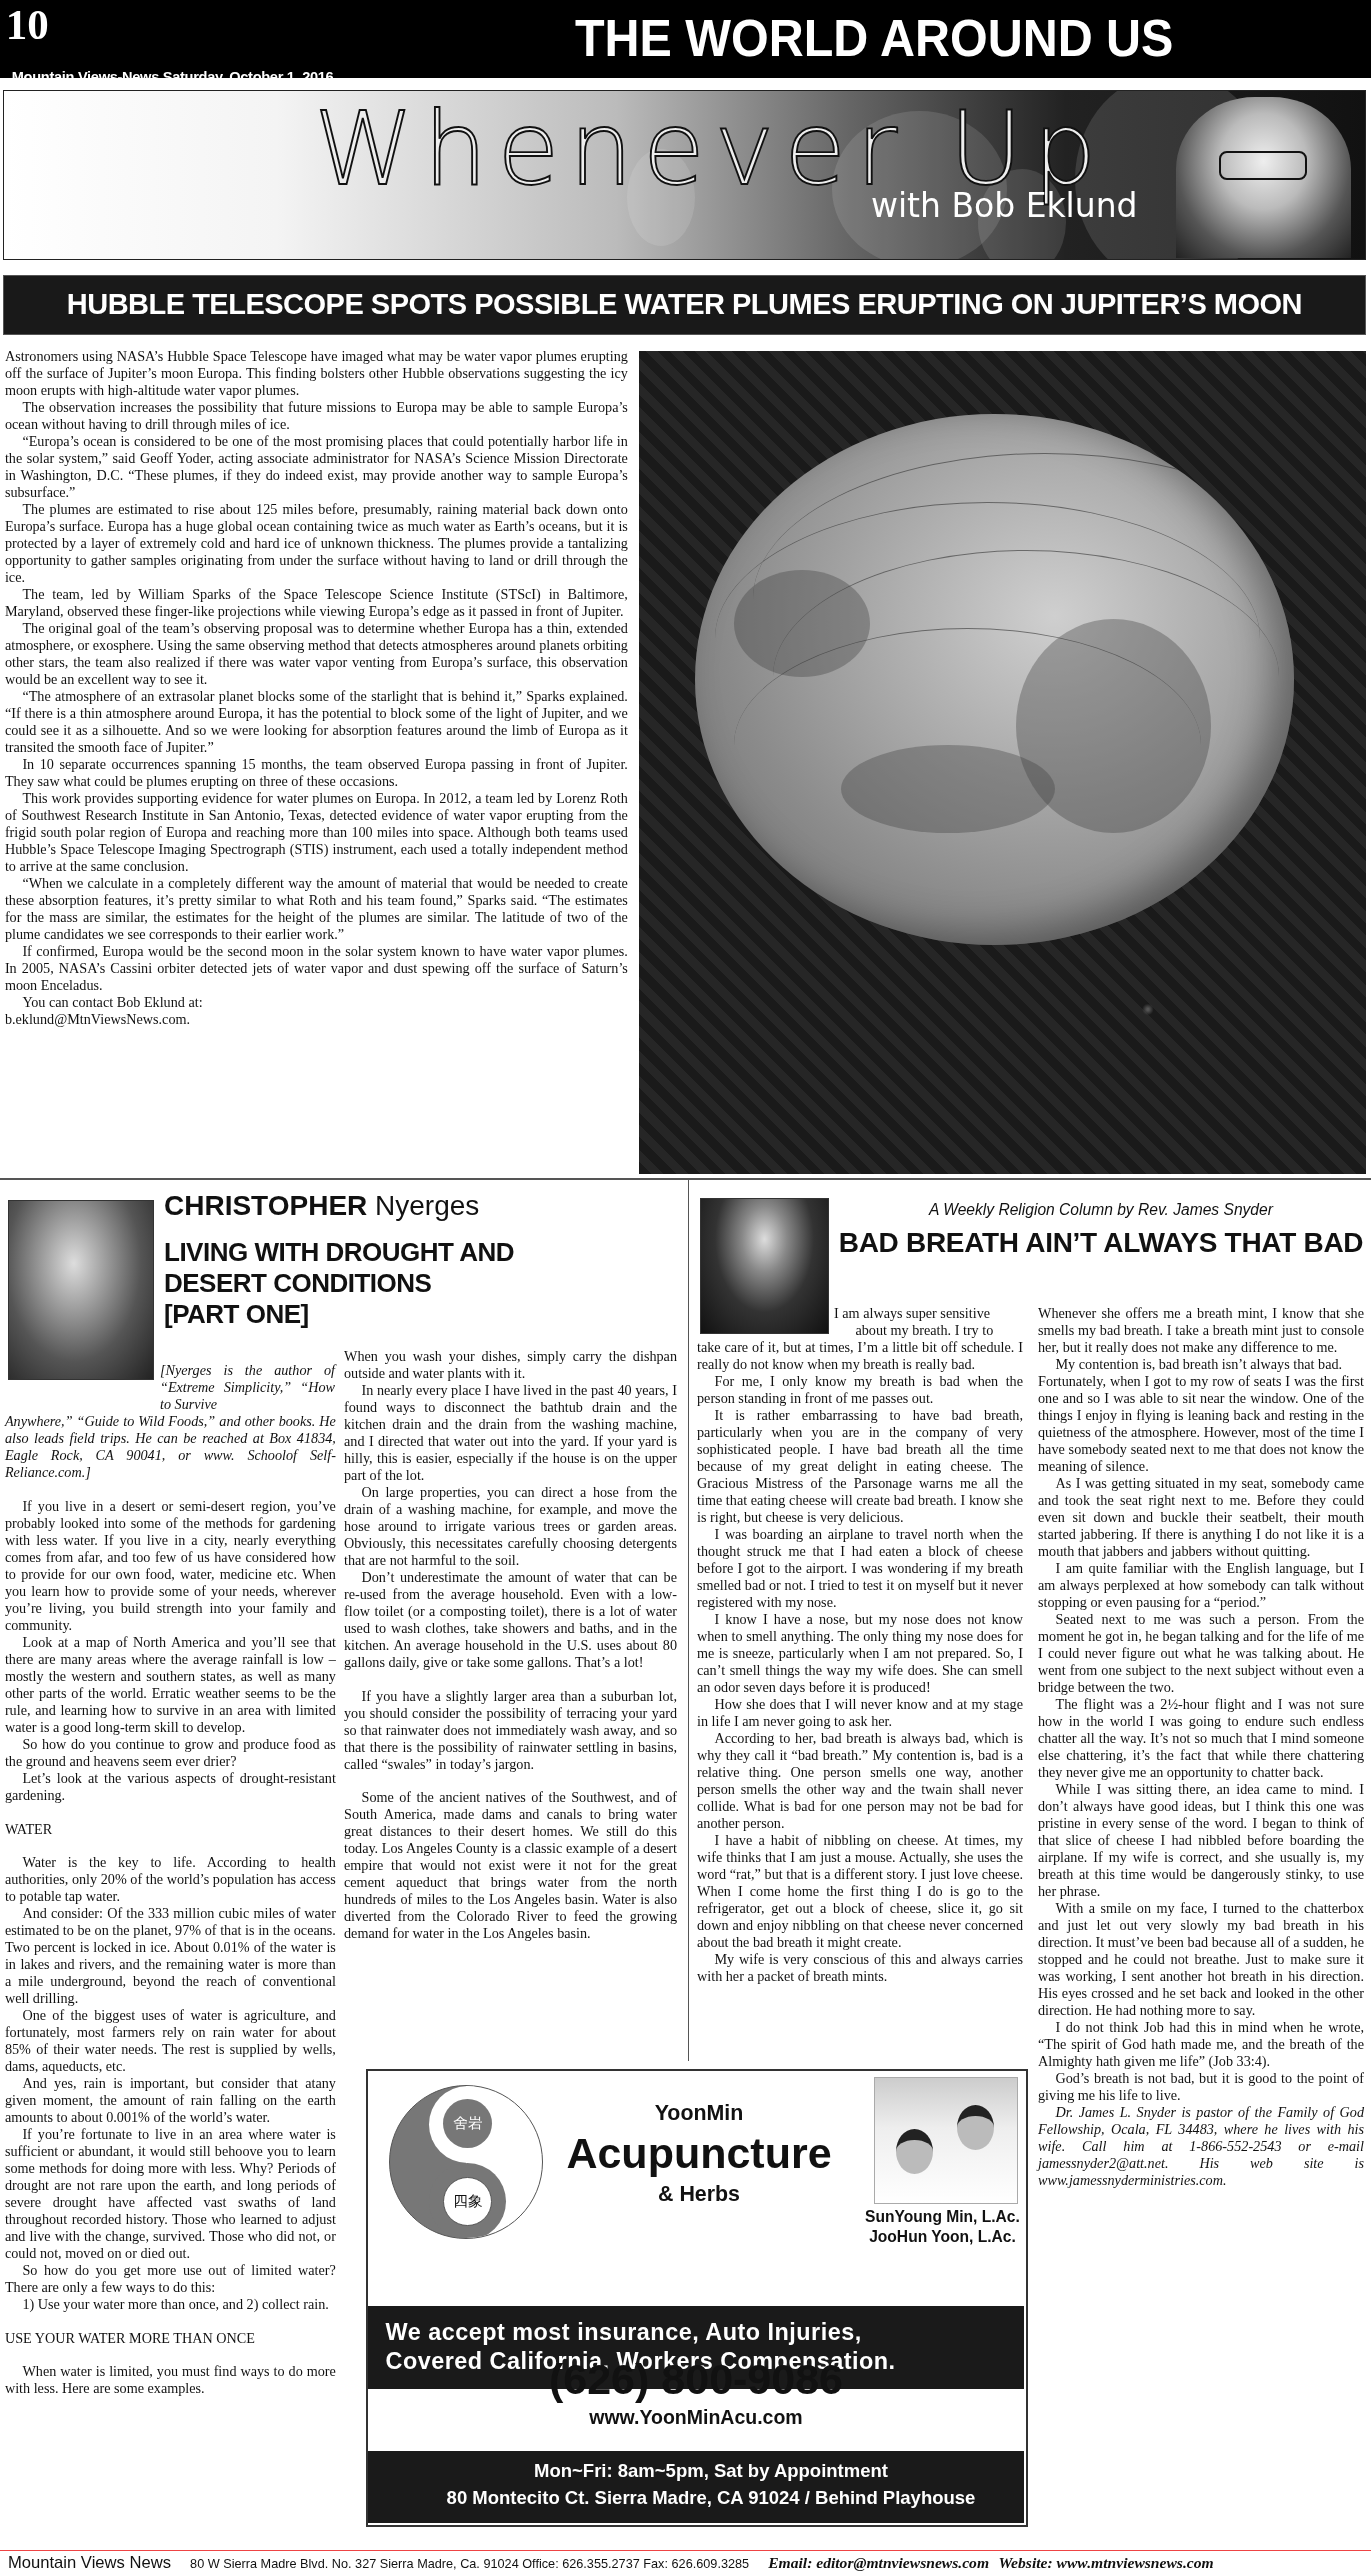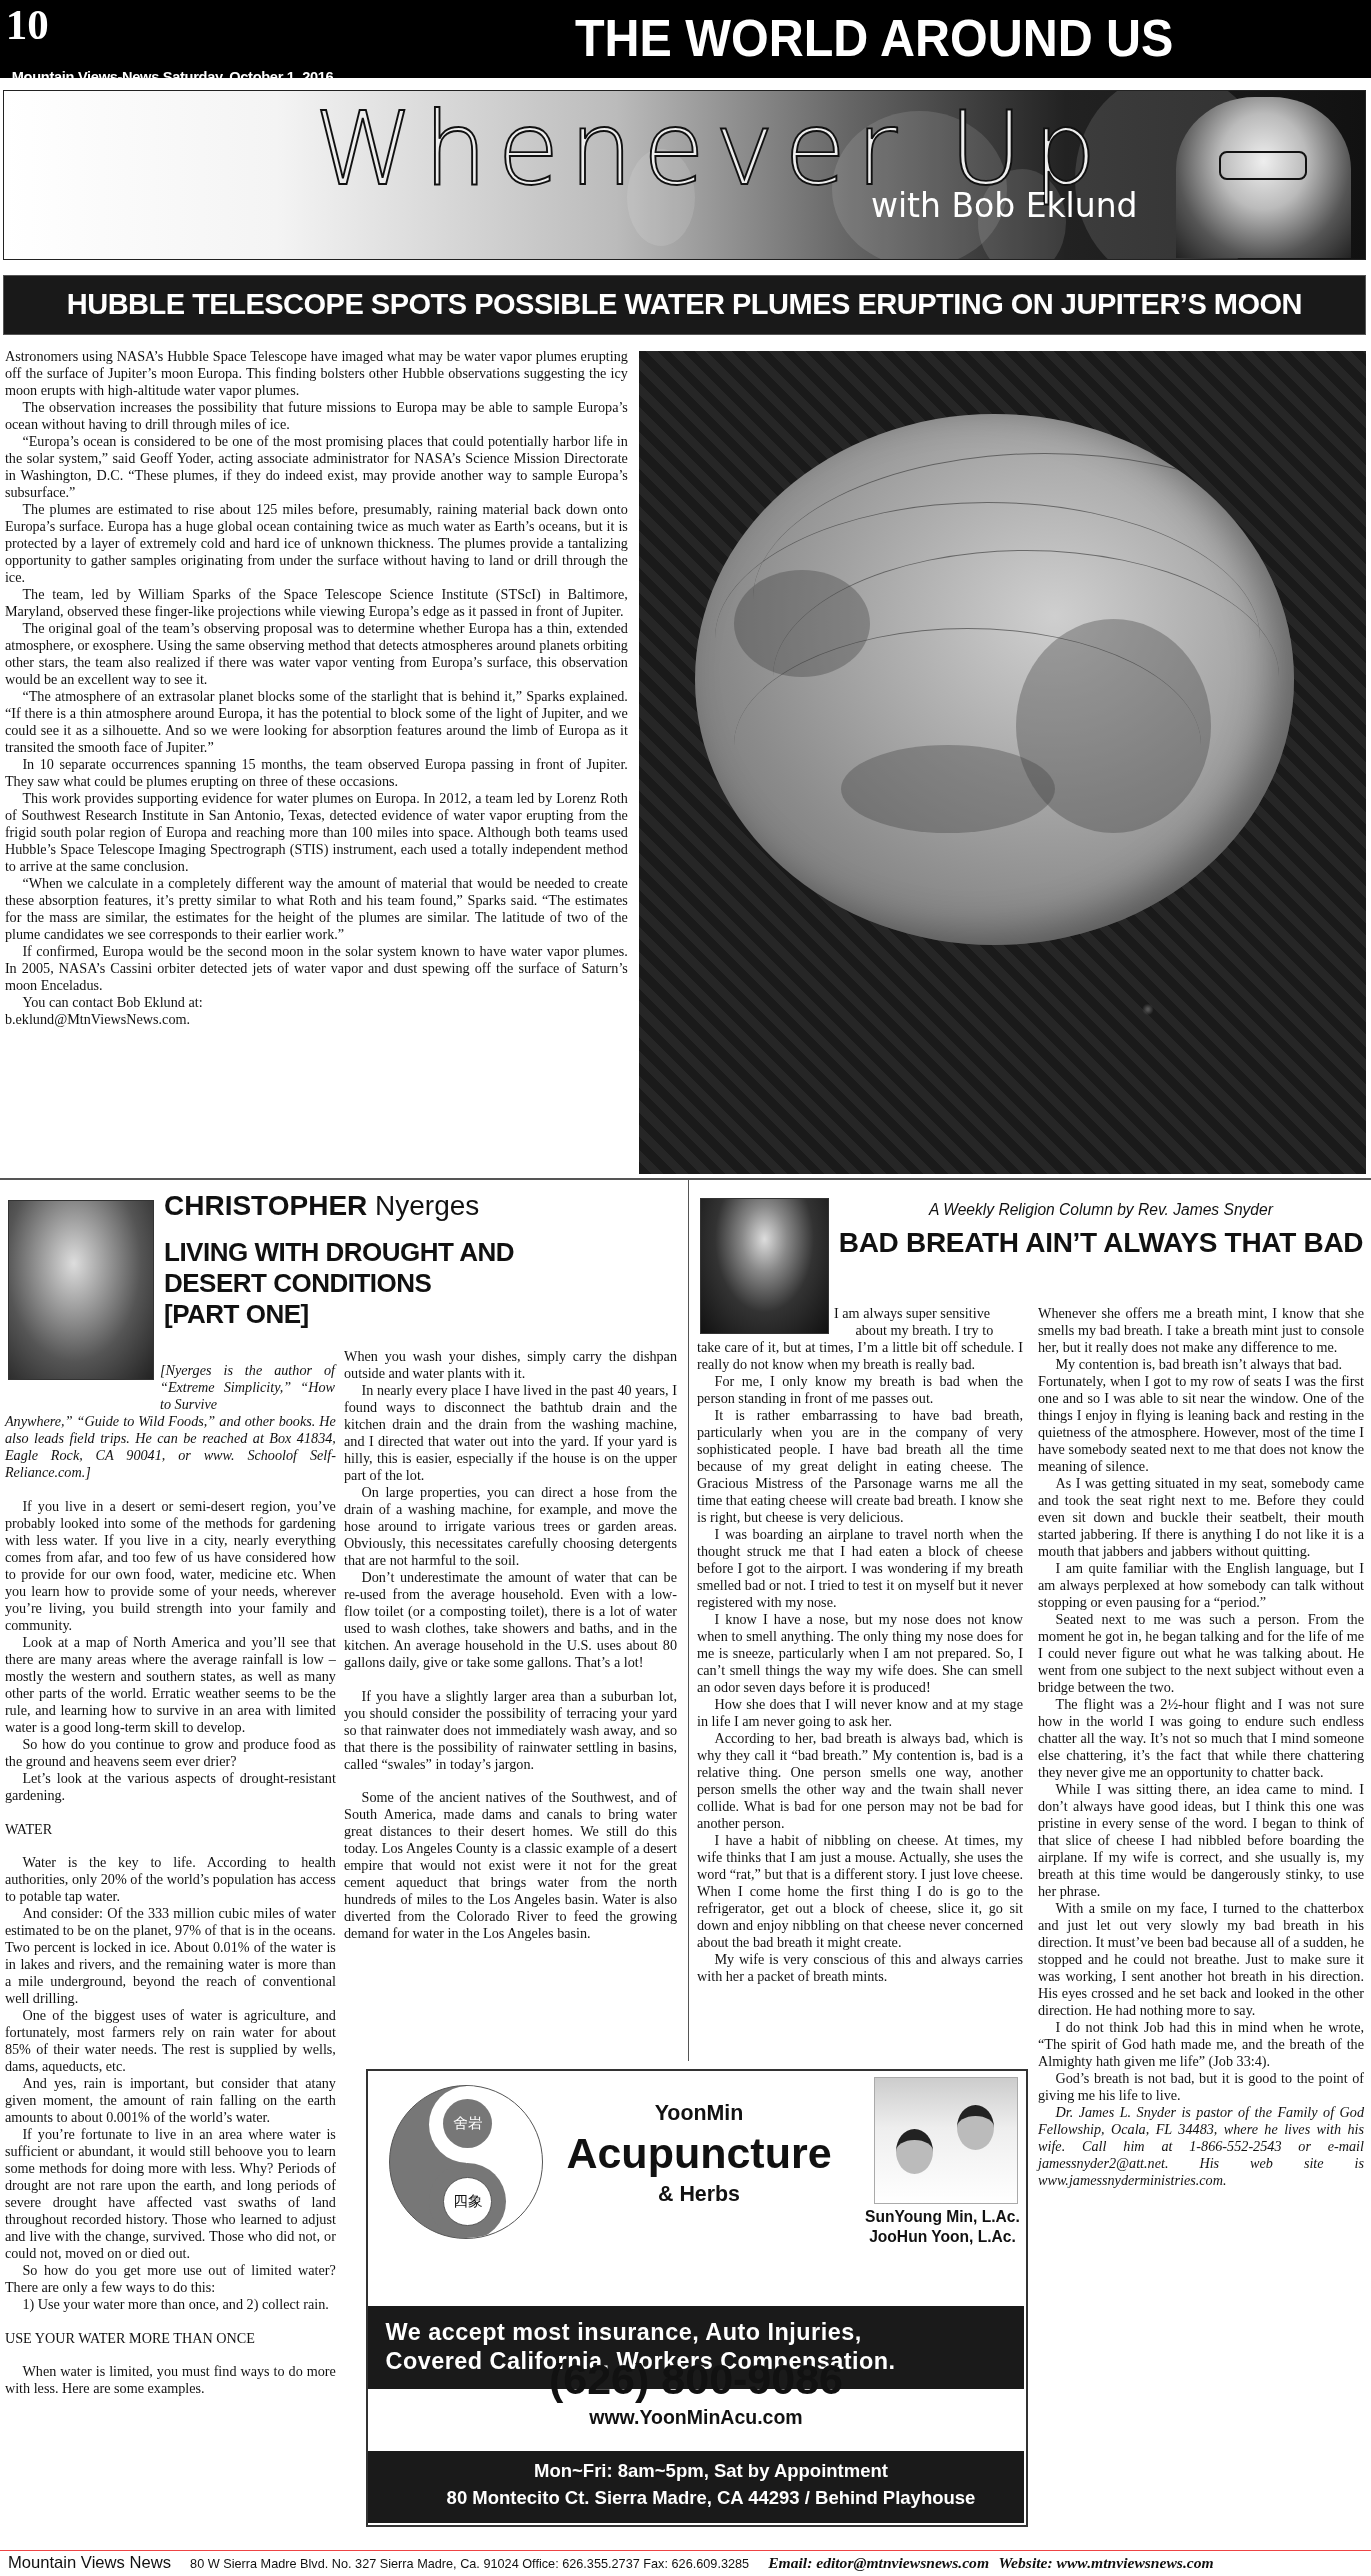--- a/index.html
+++ b/index.html
@@ -247,21 +247,21 @@
     <div>JooHun Yoon, L.Ac.</div>
   </div>
   <div class="band1">
     <div>We accept most insurance, Auto Injuries,</div>
     <div>Covered California, Workers Compensation.</div>
   </div>
   <div class="phone">(626) 800-9086</div>
   <div class="web">www.YoonMinAcu.com</div>
   <div class="band2">
     <div>Mon~Fri: 8am~5pm, Sat by Appointment</div>
-    <div>80 Montecito Ct. Sierra Madre, CA 44293 /  Behind Playhouse</div>
+    <div>80 Montecito Ct. Sierra Madre, CA 91024 /  Behind Playhouse</div>
   </div>
 </div>
 
 <footer class="footer">
   <span class="f-name">Mountain Views News</span>
   <span class="f-addr">80 W Sierra Madre Blvd.  No. 327   Sierra Madre, Ca.  91024   Office:  626.355.2737  Fax:  626.609.3285</span>
   <span class="f-email">Email: editor@mtnviewsnews.com</span>
   <span class="f-web">Website: www.mtnviewsnews.com</span>
 </footer>
 

